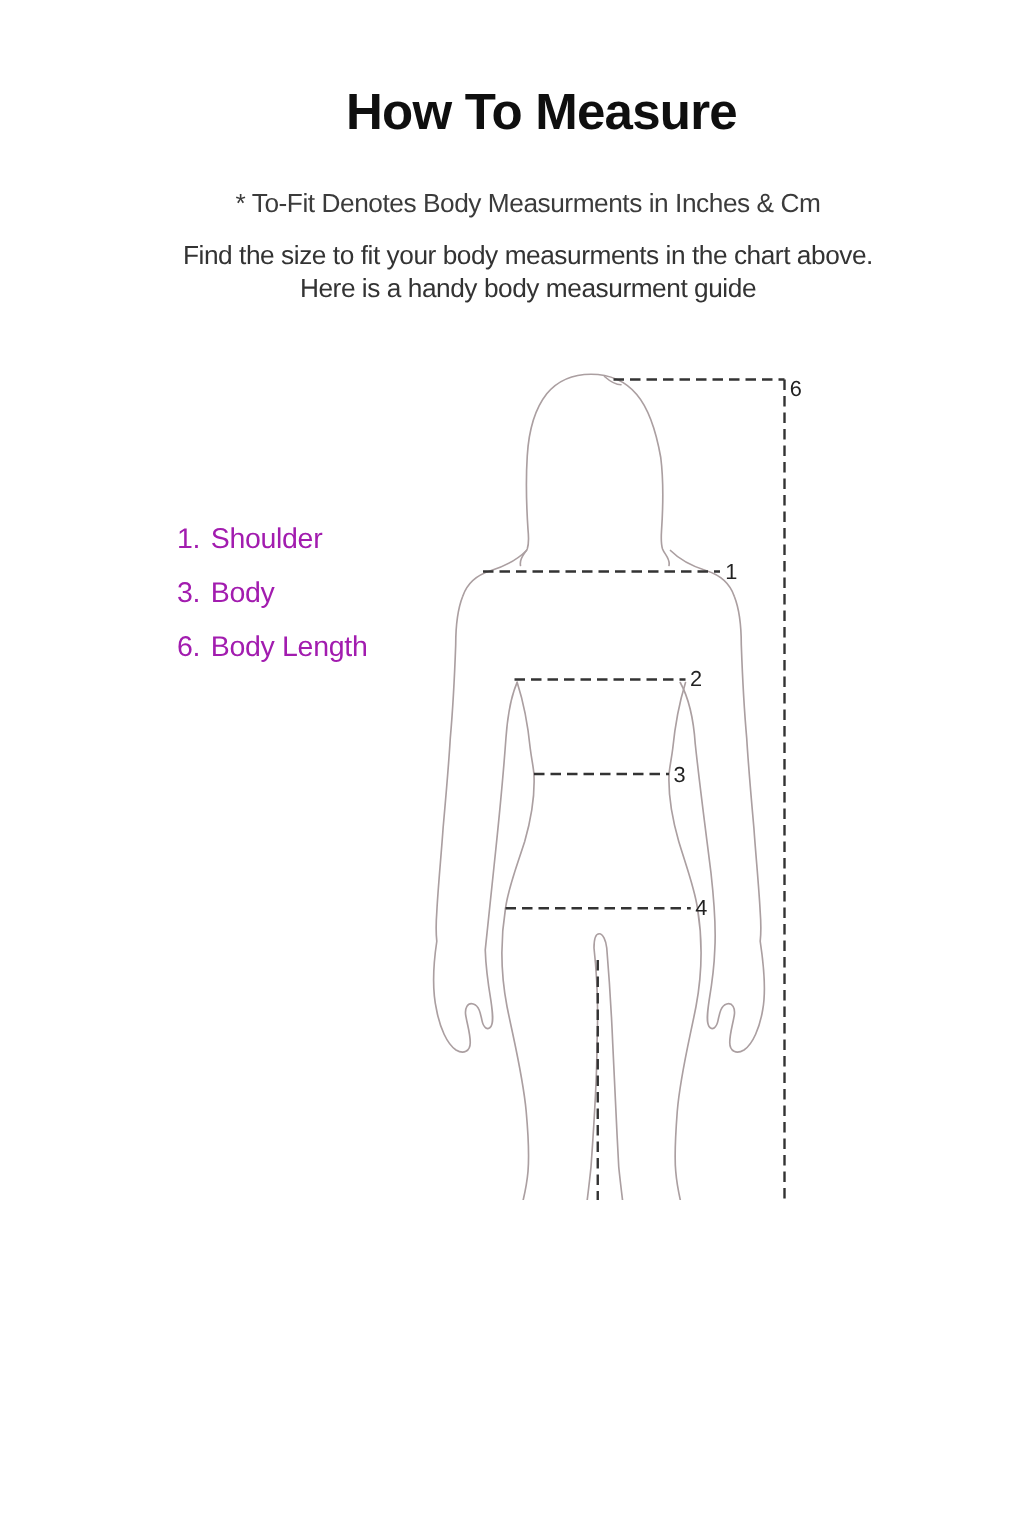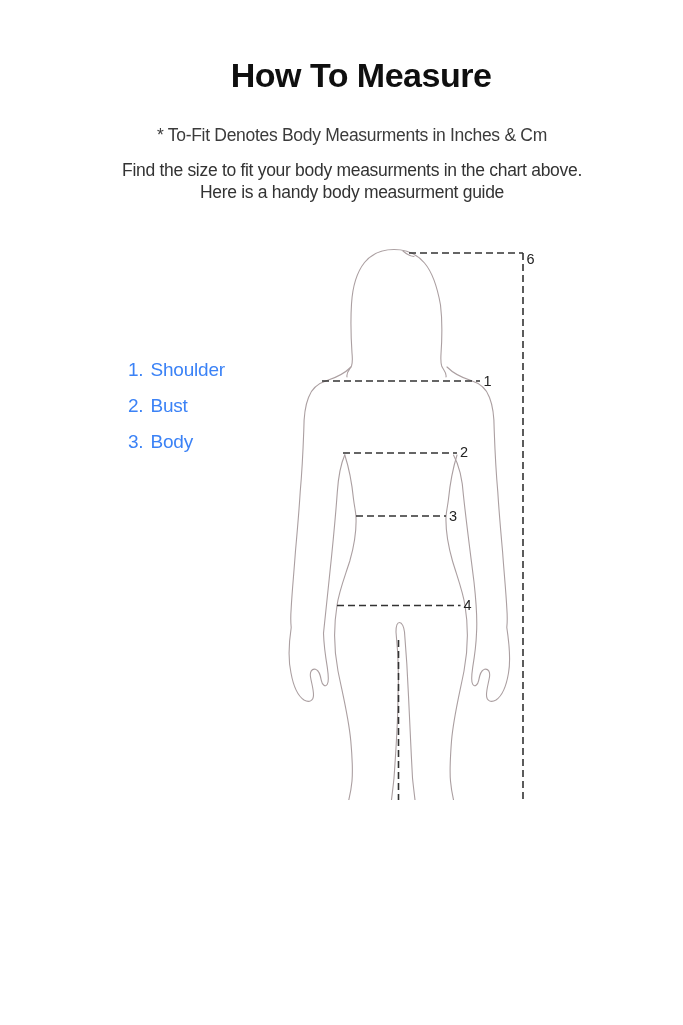--- a/index.html
+++ b/index.html
@@ -23,22 +23,22 @@
     color:#3b3b3b;
   }
   .description{
     position:absolute;top:160px;left:0;right:-21px;
     margin:0;text-align:center;
     font-size:17.5px;letter-spacing:-0.3px;line-height:21.5px;
     color:#333333;
   }
   .measure-list{
     position:absolute;left:112px;top:343px;
-    margin:16px;padding:0;list-style:none;
-    font-size:19px;color:#3b82f6;letter-spacing:-0.2px;
+    margin:6px;padding:0;list-style:none;
+    font-size:19px;color:#a21caf;letter-spacing:-0.2px;
   }
   .measure-list li{height:36px;}
   .measure-list .num{display:inline-block;margin-right:7px;}
   .figure-svg{position:absolute;left:0;top:0;width:683px;height:1025px;}
   .outline{fill:none;stroke:#ab9fa1;stroke-width:1.1;stroke-linecap:round;stroke-linejoin:round;}
   .dash{fill:none;stroke:#333333;stroke-width:1.6;stroke-dasharray:7 4;}
   .figlabel{font-family:"Liberation Sans",sans-serif;font-size:14.5px;fill:#222222;}
 </style>
 </head>
 <body>
@@ -49,22 +49,22 @@
 
   <p class="fit-note">* To-Fit Denotes Body Measurments in Inches &amp; Cm</p>
 
   <div class="description">
     <div>Find the size to fit your body measurments in the chart above.</div>
     <div>Here is a handy body measurment guide</div>
   </div>
 
   <ol class="measure-list">
     <li><span class="num">1.</span><span>Shoulder</span></li>
-    <li><span class="num">2.</span><span>Bust</span></li>
     <li><span class="num">3.</span><span>Body</span></li>
+    <li><span class="num">6.</span><span>Body Length</span></li>
   </ol>
 
   <svg class="figure-svg" viewBox="0 0 683 1025">
 
     <g>
 
       <path class="outline" d="M 347 377 C 346 372 350 369 351.5 366 C 352.5 363 352.5 358 352 353 C 351 338 350.5 320 351.5 304 C 352.5 287 357 272 364.5 262.5 C 372 253.5 382.5 249.5 394 249.5 C 405.5 249.5 416.5 253.5 424.5 263 C 433 273 437.5 288 440.5 305 C 442.5 321 442 339 441 354 C 440.7 359 440.7 363 441.7 366 C 443 369.5 447 372.5 446 377"></path>
       <path class="outline" d="M 403 251 C 407 254.5 410 256.5 414 256.5"></path>
 
       <path class="outline" d="M 351 367 C 344 374 335 378 327 380.5 C 317.5 383.5 311.5 388.5 308.5 397.5 C 304.5 407.5 303.8 418 303.8 430 C 303 452 302 472 300.2 492 C 299 512 297.2 532 295.4 552 C 294 572 292 592 291.2 608 C 290.6 616 290.6 622 291.2 627.5 C 288.8 643.5 288 659.5 291 673 C 293.2 685 298 696 304 700 C 309 703 313.5 701 313.5 695 C 313.5 689 311.5 683 310.5 677 C 309.7 672 311.7 668.3 315.5 669.3 C 319.3 670.3 320.3 675.3 321.3 680.3 C 322.3 685.3 325.3 687.3 327.3 684.3 C 329.3 681.3 328.3 674.3 327.3 667.3 C 325.3 655.3 323.8 643.3 323.5 633.3 C 325.3 616 327.3 598 329.3 578 C 332.3 550 335.3 520 337.3 492 C 338.3 478 340.8 464 344.8 454.8"></path>

